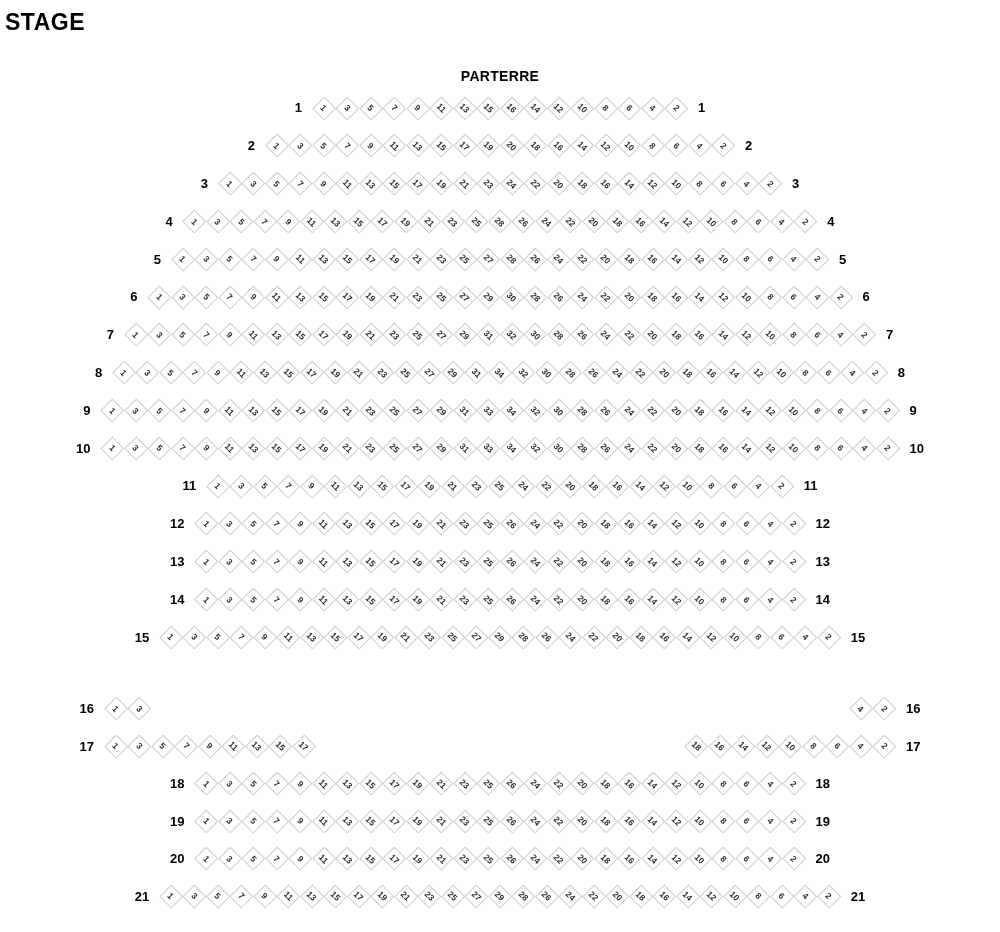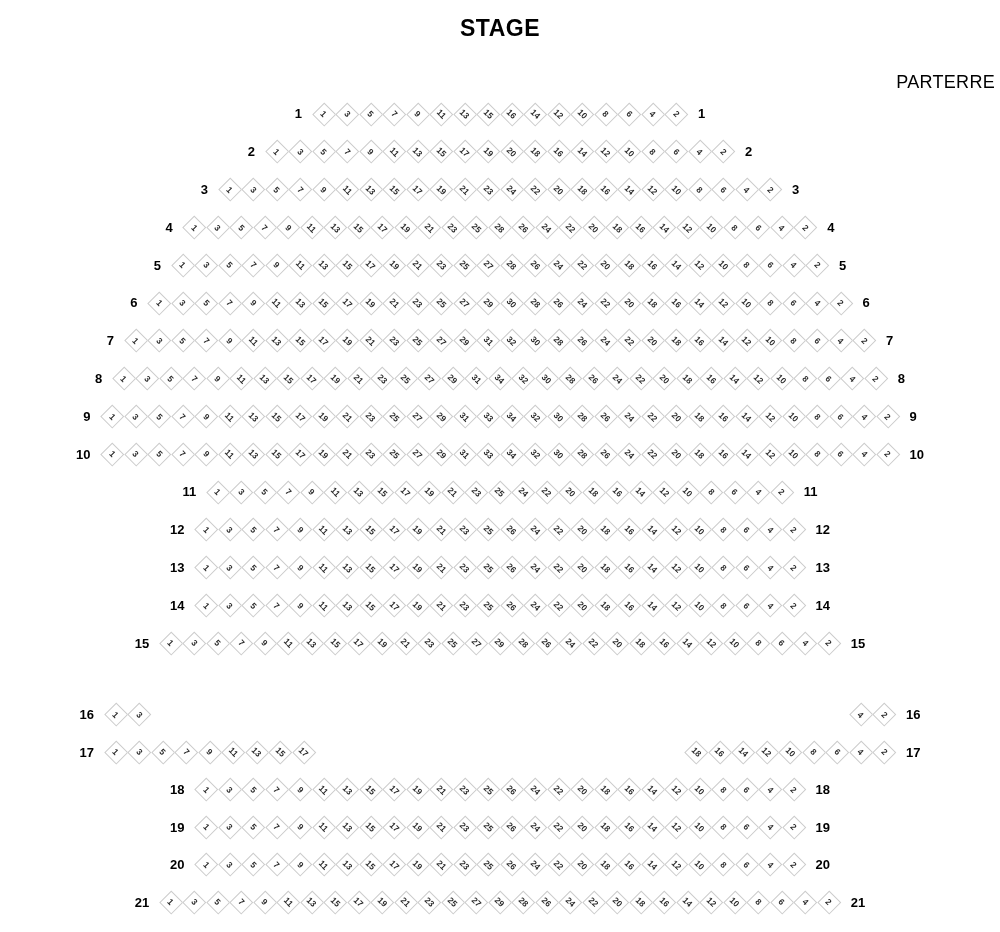--- a/index.html
+++ b/index.html
@@ -11,34 +11,33 @@
   body {
     width: 1000px;
     height: 932px;
     overflow: hidden;
   }
   .chart {
     width: 990px;
     margin: 0 auto;
   }
   .stage-title {
-    padding-top: 15px;
-    text-align: center;
+    padding-top: 9px;
     font-size: 23px;
     line-height: 26px;
     font-weight: bold;
     color: #000000;
     letter-spacing: 0.5px;
   }
   .section-title {
     margin-top: 33px;
-    text-align: right;
-    font-size: 18px;
+    text-align: center;
+    font-size: 14px;
     line-height: 16px;
-    font-weight: normal;
+    font-weight: bold;
     color: #000000;
     letter-spacing: 0.3px;
   }
   .rows.front { margin-top: 5px; }
   .rows.rear  { margin-top: 34px; }
   .row {
     display: flex;
     justify-content: center;
     align-items: center;
   }

